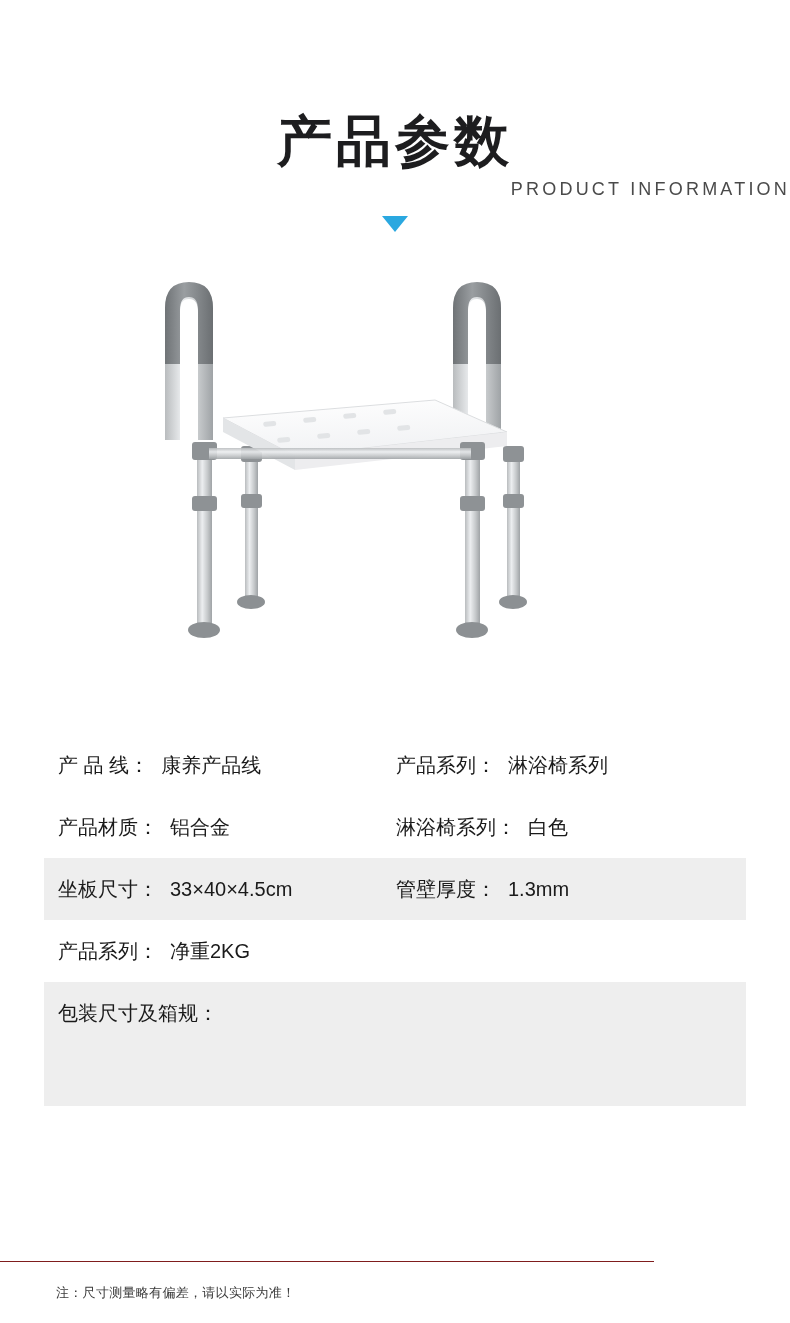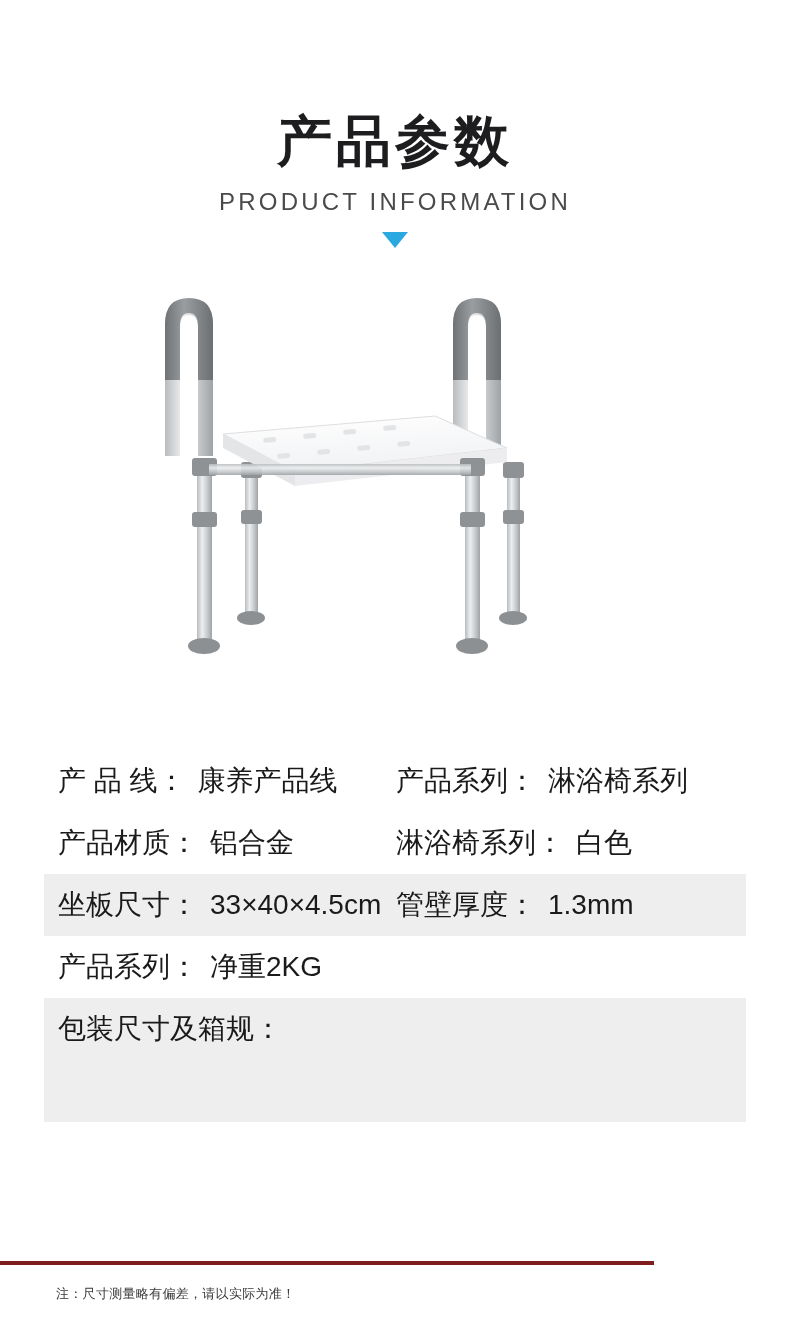--- a/index.html
+++ b/index.html
@@ -25,25 +25,26 @@
   }
   .title-cn {
     font-size: 55px;
     font-weight: bold;
     letter-spacing: 4px;
     color: #1d1d1f;
     line-height: 1.2;
     margin-top: 36px;
   }
   .title-en {
-    margin-top: 14px;
-    font-size: 24px;
+    margin-top: 5px;
+    font-size: 18px;
     letter-spacing: 3.2px;
     color: #4a4a4a;
     font-weight: 400;
+    text-align: right;
   }
   .caret {
     margin: 16px auto 0;
     width: 0;
     height: 0;
     border-left: 13px solid transparent;
     border-right: 13px solid transparent;
     border-top: 16px solid #2aa8e0;
   }
 
@@ -59,21 +60,21 @@
   
   .spec-table {
     width: 702px;
     margin: 14px auto 0;
     border-collapse: collapse;
     table-layout: fixed;
   }
   .spec-table tr { height: 62px; }
   .spec-table tr.alt { background: #eeeeee; }
   .spec-table td {
-    font-size: 28px;
+    font-size: 20px;
     color: #1a1a1a;
     vertical-align: middle;
     padding: 0;
   }
   .cell-inner {
     display: flex;
     align-items: center;
     padding-left: 14px;
   }
   .lbl { white-space: pre; }
@@ -81,21 +82,21 @@
   td.col-left { width: 338px; }
   td.col-right { width: 364px; }
 
   
   .footnote-wrap {
     position: absolute;
     left: 0;
     bottom: 0;
     width: 654px;
     height: 62px;
-    border-top: 4px solid #7f1d1d;
+    border-top: 1px solid #7f1d1d;
     display: flex;
     align-items: center;
   }
   .footnote {
     font-size: 13px;
     color: #3a3a3a;
     padding-left: 56px;
     letter-spacing: 0.3px;
   }
 </style>

